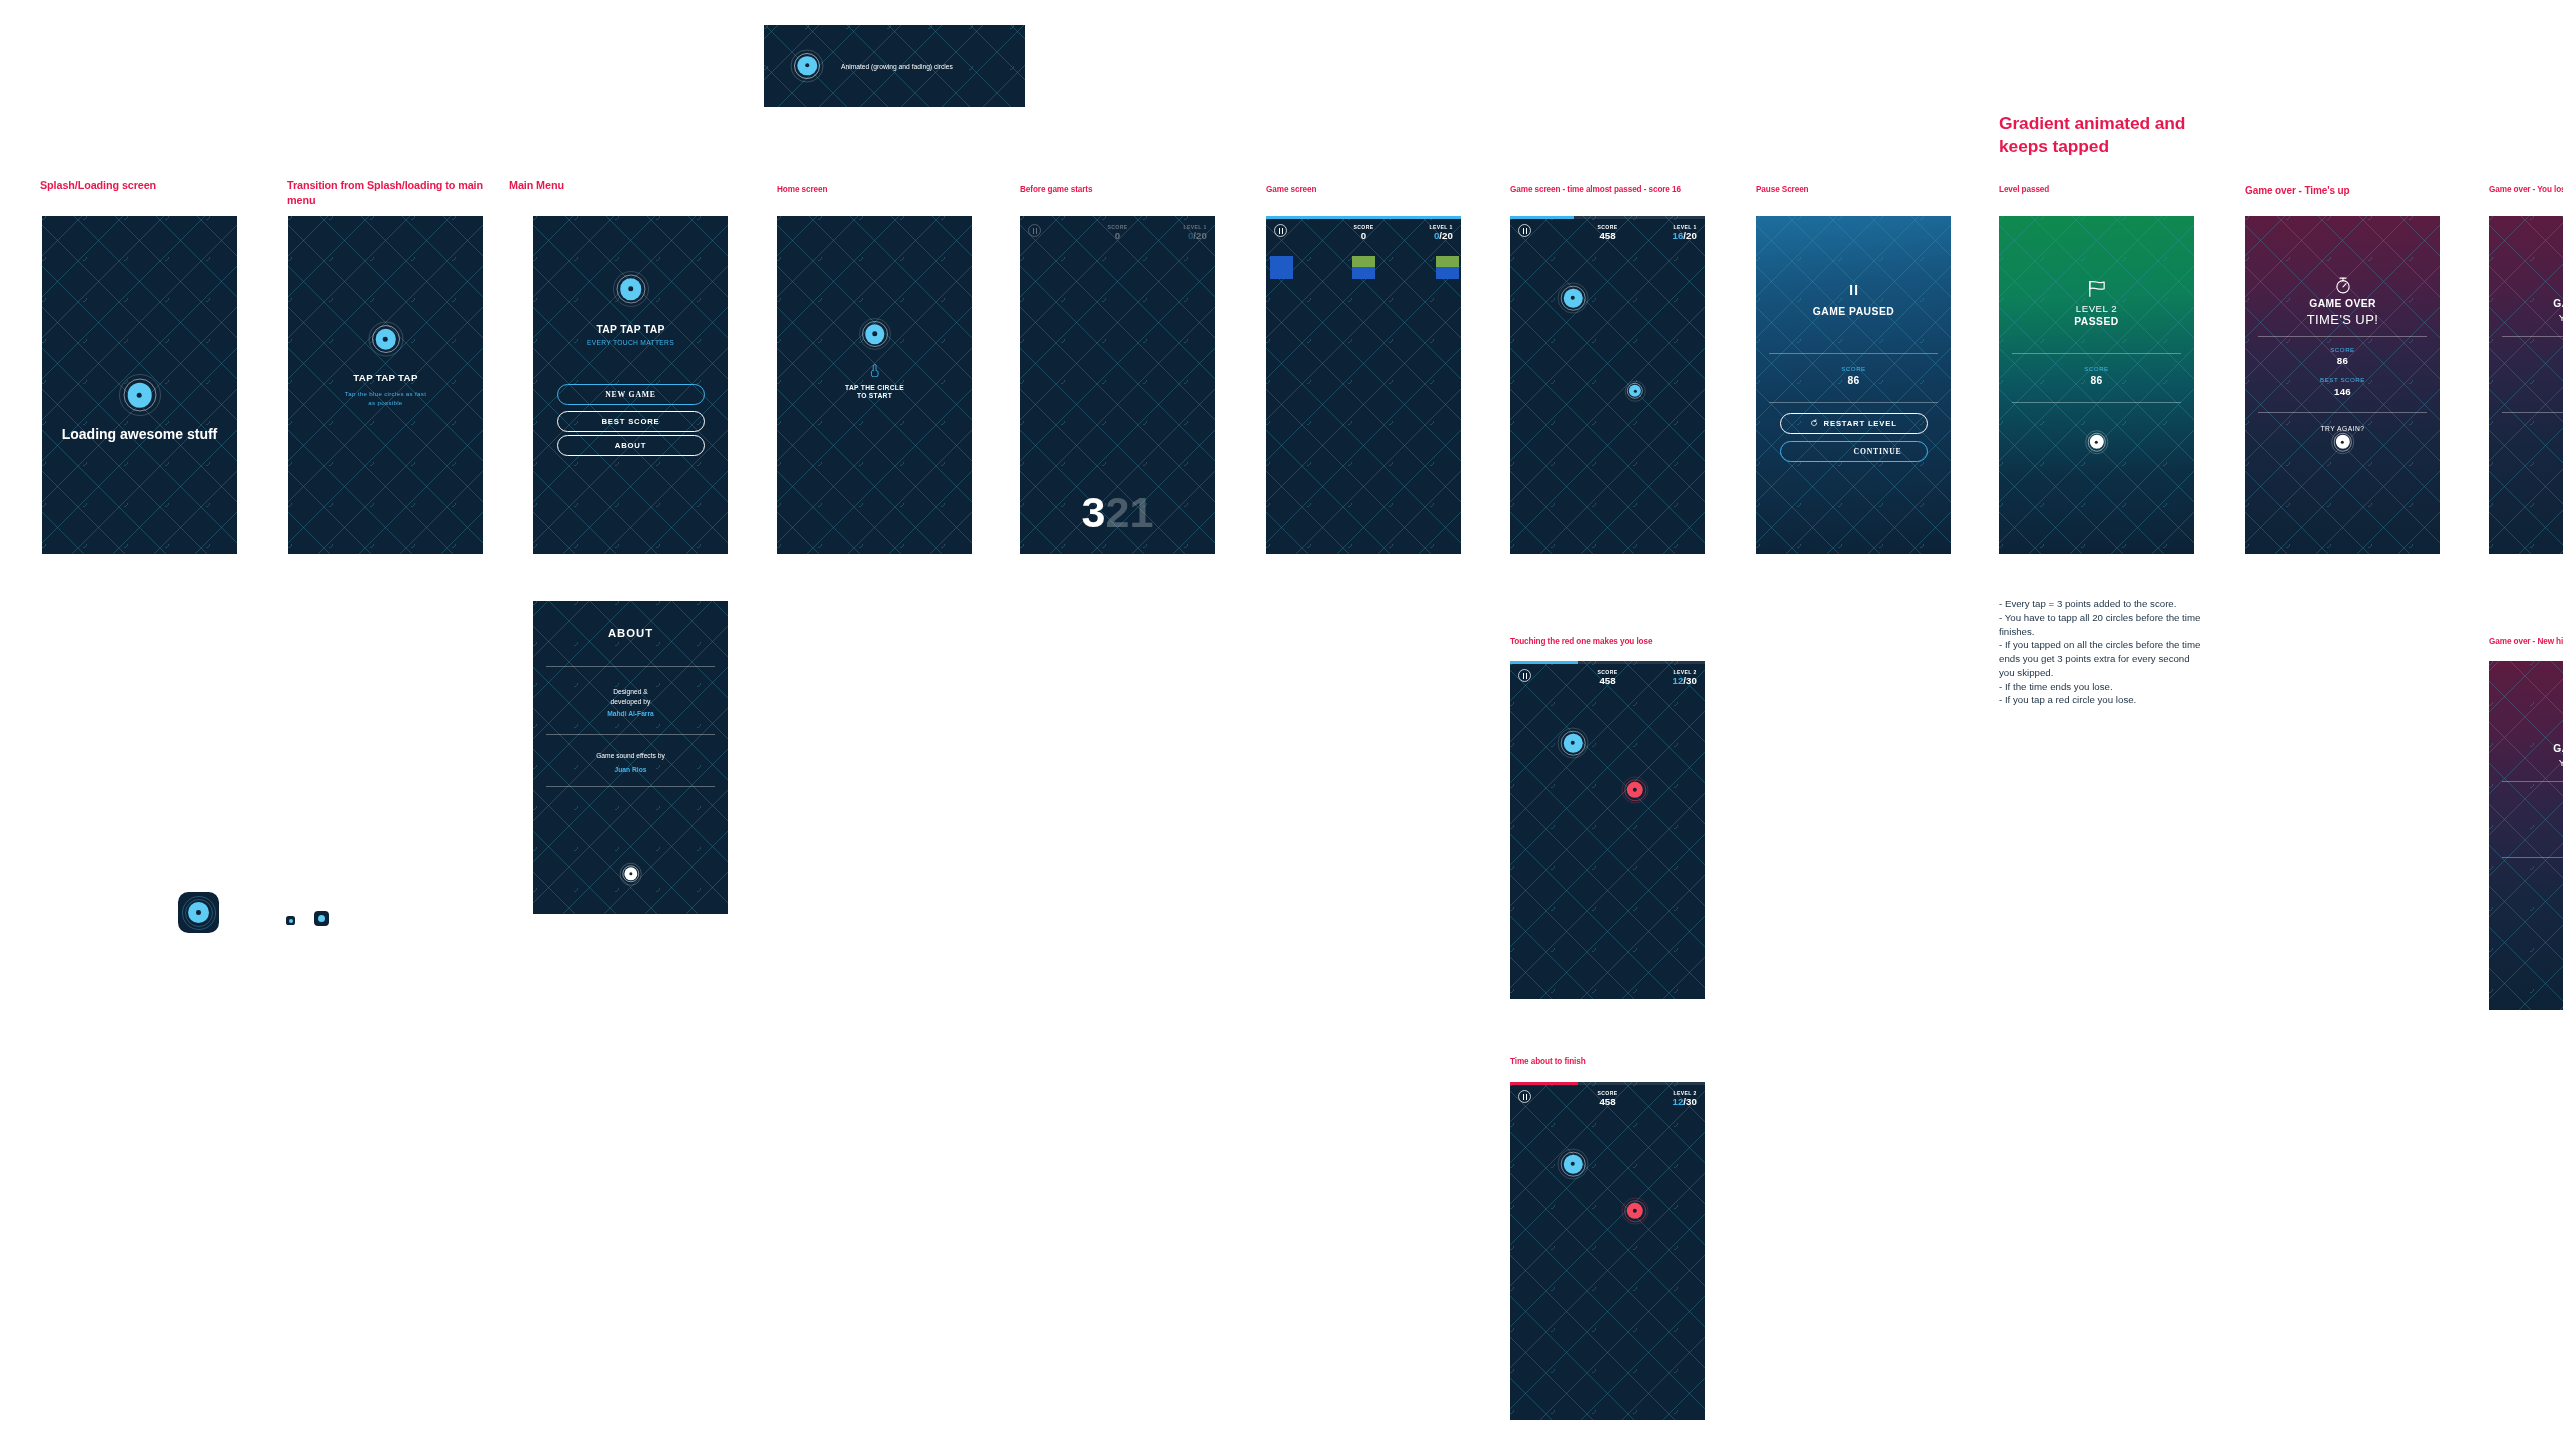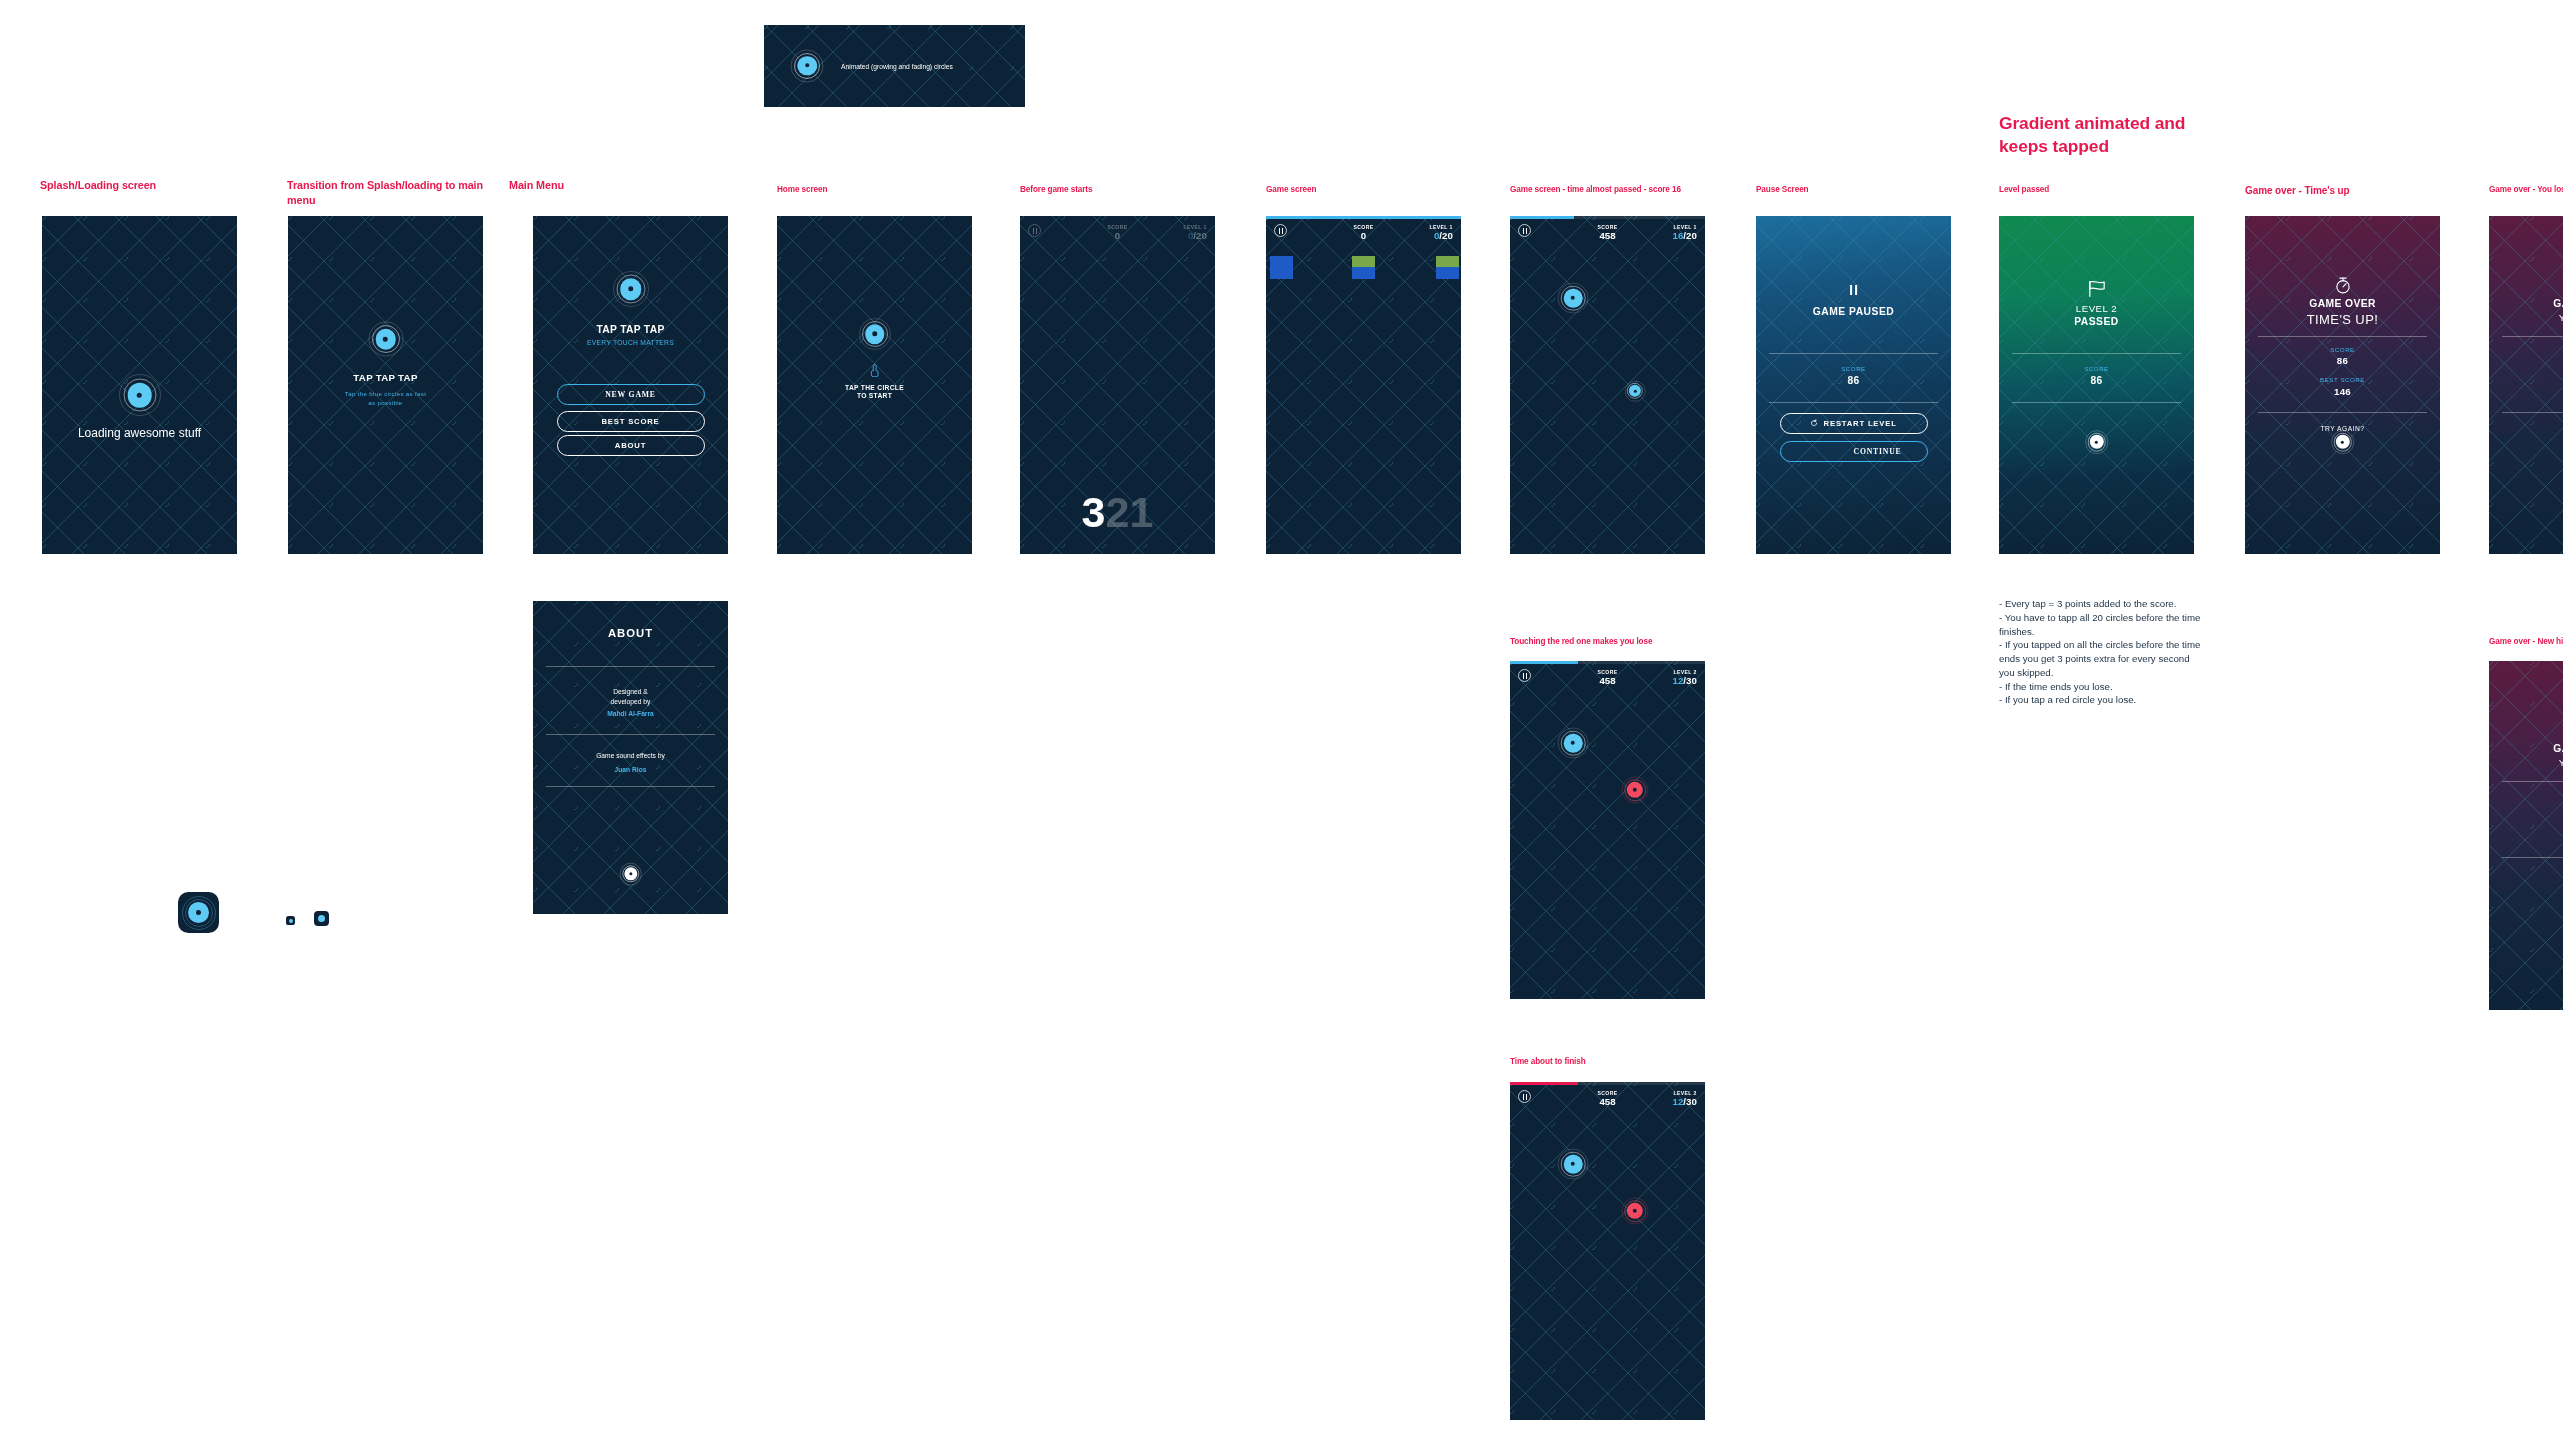--- a/index.html
+++ b/index.html
@@ -161,21 +161,21 @@
 
   <div class="screen" style="left:42px; top:216px;">
     <div class="pattern"></div>
     <div class="circ" style="left:50%; top:179px;">
       <div class="ring" style="width:42px;height:42px;border:1px solid rgba(255,255,255,0.18);"></div>
       <div class="ring" style="width:33px;height:33px;border:1px solid rgba(255,255,255,0.48);"></div>
       <div class="disc" style="width:24.6px;height:24.6px;background:#5ecbf5;">
         <div class="pupil" style="width:5.1px;height:5.1px;"></div>
       </div>
     </div>
-    <div class="wtext" style="position:absolute; left:0; right:0; top:210px; font-size:12px; font-weight:400;">Loading awesome stuff</div>
+    <div class="wtext" style="position:absolute; left:0; right:0; top:210px; font-size:14px; font-weight:700;">Loading awesome stuff</div>
   </div>
 
   <div class="screen" style="left:288px; top:216px;">
     <div class="pattern"></div>
     <div class="circ" style="left:50%; top:123px;">
       <div class="ring" style="width:35px;height:35px;border:1px solid rgba(255,255,255,0.18);"></div>
       <div class="ring" style="width:28px;height:28px;border:1px solid rgba(255,255,255,0.50);"></div>
       <div class="disc" style="width:20.5px;height:20.5px;background:#5ecbf5;">
         <div class="pupil" style="width:4.6px;height:4.6px;"></div>
       </div>

